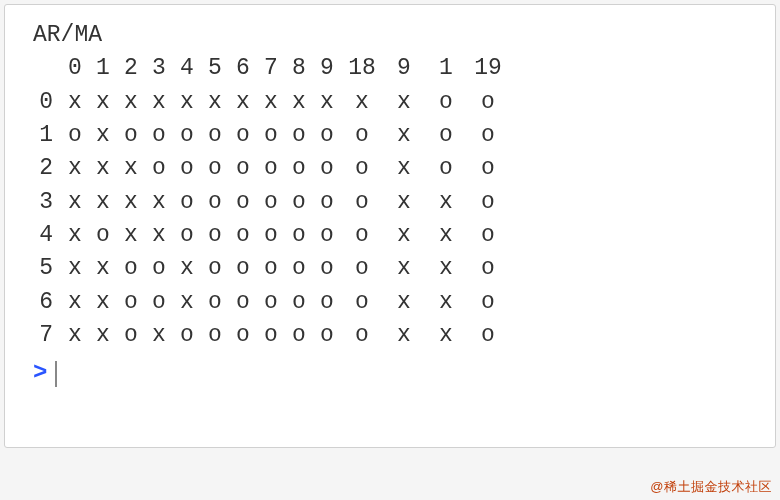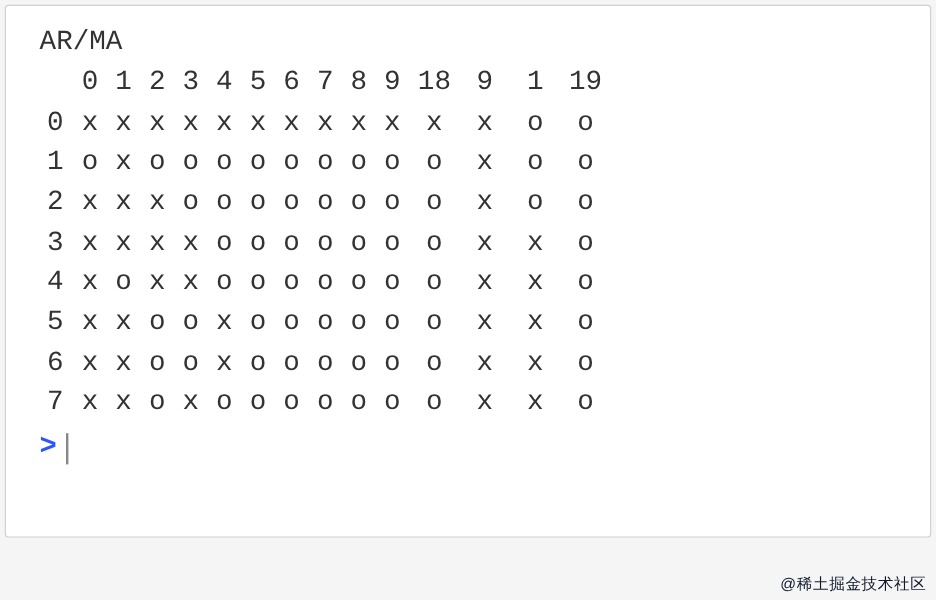--- a/index.html
+++ b/index.html
@@ -52,21 +52,21 @@
     .cursor {
       width: 2px;
       height: 26px;
       background: #888;
     }
     .watermark {
       position: absolute;
       right: 8px;
       bottom: 4px;
       font-size: 13px;
-      color: #0f172a;
+      color: #c2410c;
       font-family: Arial, sans-serif;
       letter-spacing: 0.5px;
     }
   </style>
 </head>
 <body>
 
 <div class="console">
   <div class="title">AR/MA</div>
 

